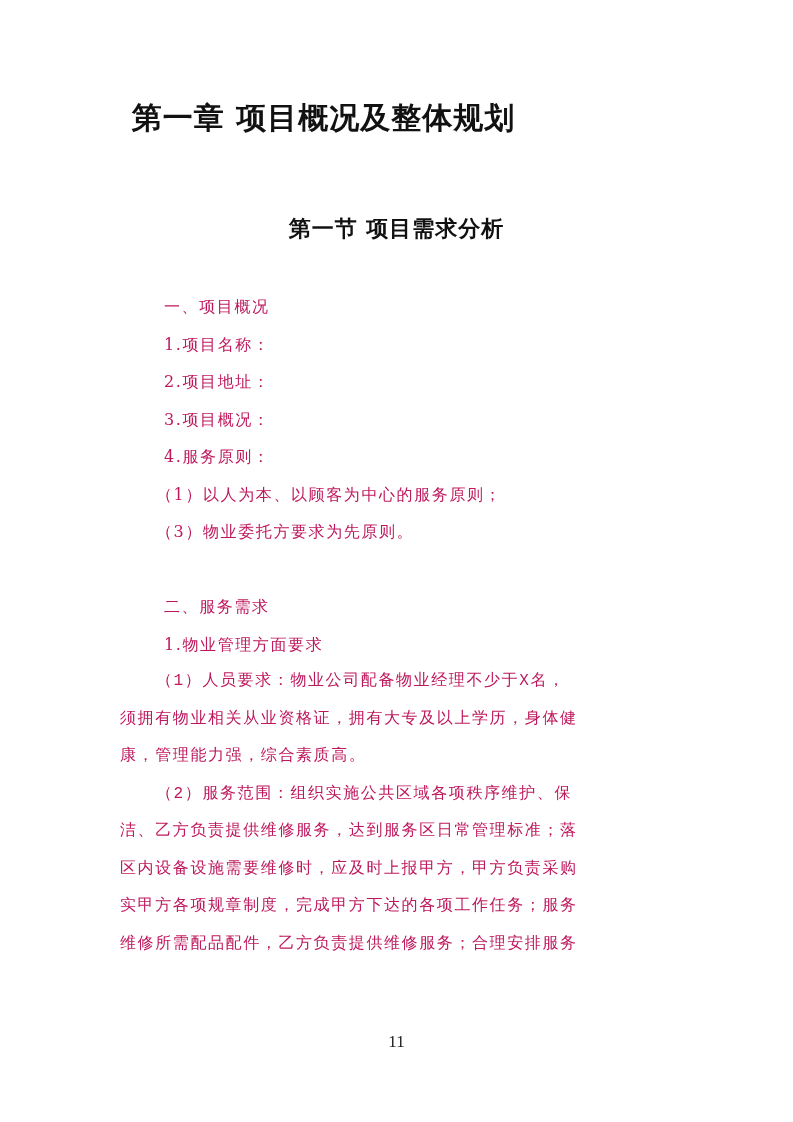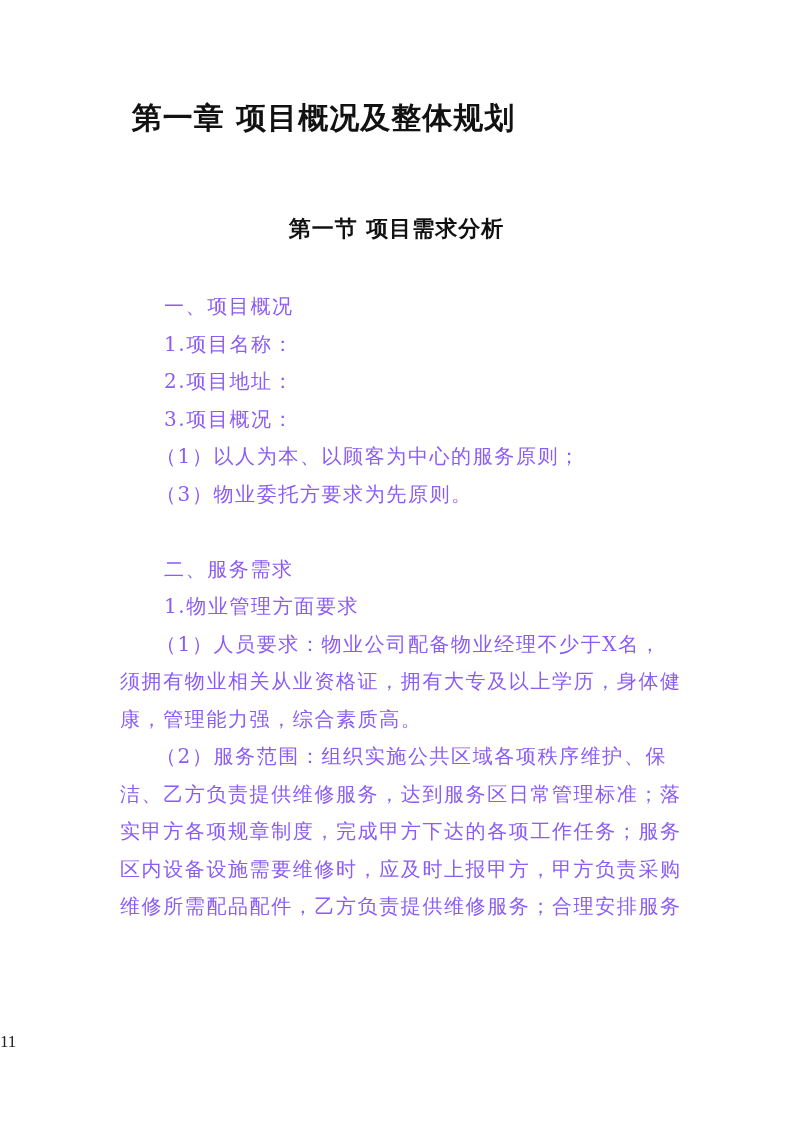--- a/index.html
+++ b/index.html
@@ -46,79 +46,81 @@
       font-size: 22px;
       line-height: 34px;
       letter-spacing: 1px;
       color: #111;
     }
     .body {
       position: absolute;
       left: 120px;
       width: 556px;
       top: 288px;
-      font-size: 20px;
+      font-size: 16px;
       line-height: 37.5px;
       letter-spacing: 1.6px;
-      color: #8b5cf6;
+      color: #be185d;
     }
     .line {
       white-space: nowrap;
       display: block;
       height: 37.5px;
     }
     .ind1 { padding-left: 44px; }
     .ind-paren { padding-left: 36px; }
     .blank { height: 37.5px; display: block; }
     .para-wrap {
       display: block;
+      font-family: Liberation Mono, monospace;
     }
     .page-number {
       position: absolute;
       left: 0;
       width: 793px;
       top: 1032px;
-      text-align: left;
+      text-align: center;
       font-family: "Liberation Serif", "DejaVu Serif", serif;
       font-size: 17px;
       color: #222;
     }
   </style>
 </head>
 <body>
 
 <div class="page">
 
   <div class="chapter-title">第一章  项目概况及整体规划</div>
 
   <div class="section-title">第一节  项目需求分析</div>
 
   <div class="body">
     <span class="line ind1">一、项目概况</span>
     <span class="line ind1">1.项目名称：</span>
     <span class="line ind1">2.项目地址：</span>
     <span class="line ind1">3.项目概况：</span>
+    <span class="line ind1">4.服务原则：</span>
     <span class="line ind-paren">（1）以人为本、以顾客为中心的服务原则；</span>
     <span class="line ind-paren">（3）物业委托方要求为先原则。</span>
 
     <span class="blank"></span>
 
     <span class="line ind1">二、服务需求</span>
     <span class="line ind1">1.物业管理方面要求</span>
 
     <div class="para-wrap">
       <span class="line ind-paren">（1）人员要求：物业公司配备物业经理不少于X名，</span>
       <span class="line">须拥有物业相关从业资格证，拥有大专及以上学历，身体健</span>
       <span class="line">康，管理能力强，综合素质高。</span>
     </div>
 
     <div class="para-wrap">
       <span class="line ind-paren">（2）服务范围：组织实施公共区域各项秩序维护、保</span>
       <span class="line">洁、乙方负责提供维修服务，达到服务区日常管理标准；落</span>
+      <span class="line">区内设备设施需要维修时，应及时上报甲方，甲方负责采购</span>
       <span class="line">实甲方各项规章制度，完成甲方下达的各项工作任务；服务</span>
-      <span class="line">区内设备设施需要维修时，应及时上报甲方，甲方负责采购</span>
       <span class="line">维修所需配品配件，乙方负责提供维修服务；合理安排服务</span>
     </div>
   </div>
 
   <div class="page-number">11</div>
 
 </div>
 
 </body></html>

